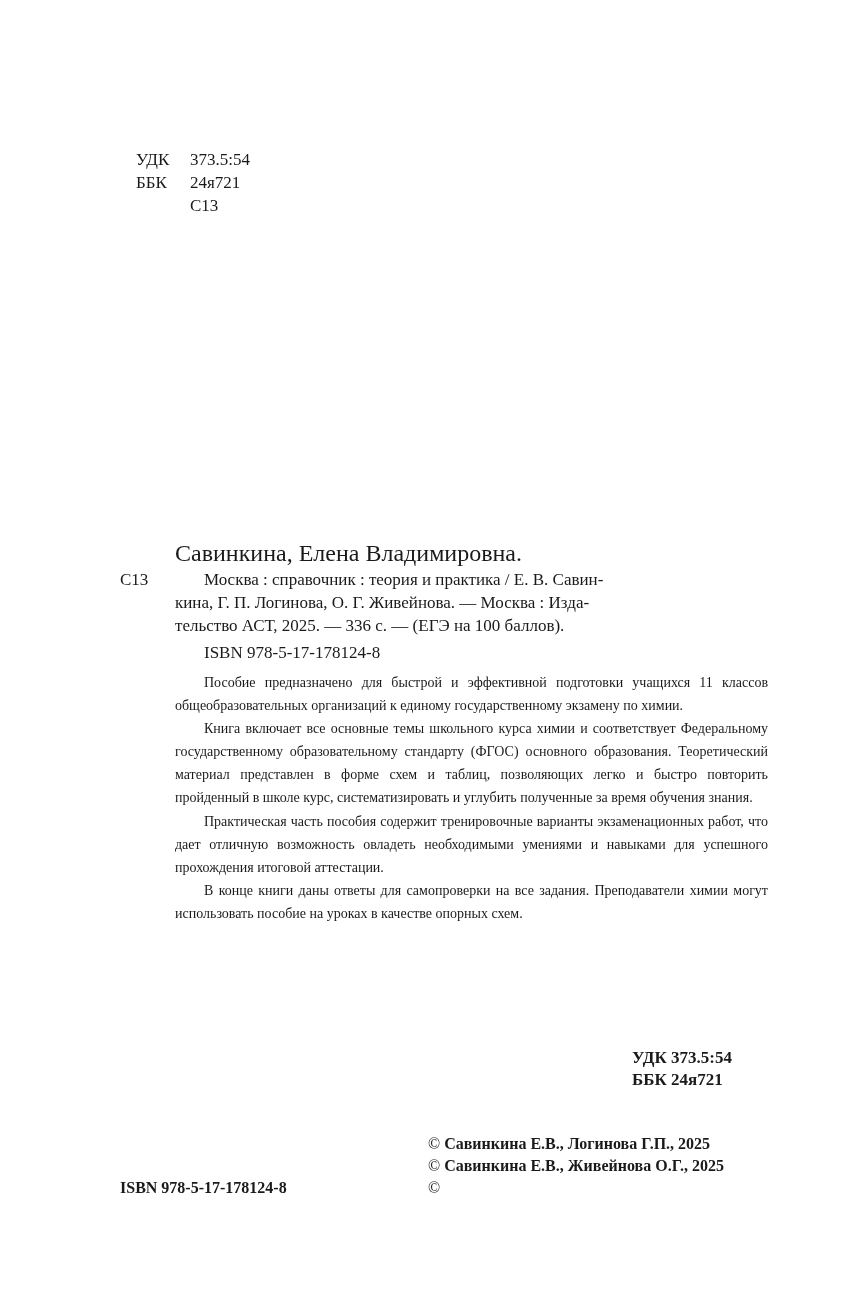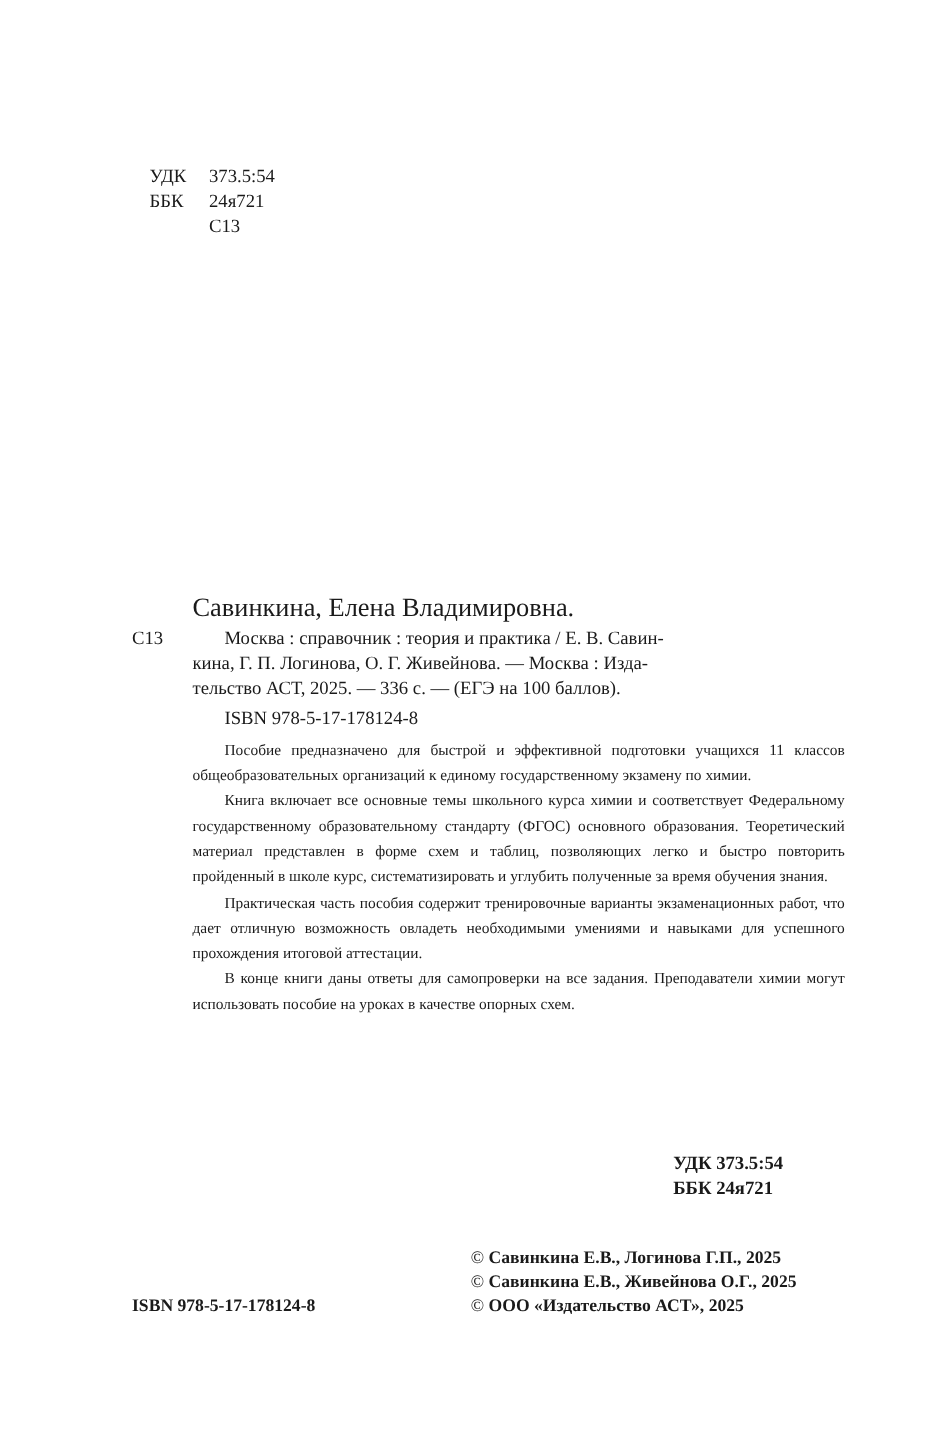--- a/index.html
+++ b/index.html
@@ -25,21 +25,21 @@
     .biblio p { margin: 0; }
     .isbn-line { left: 204px; top: 641px; font-size: 17px; line-height: 23px; }
 
     .annotation {
       left: 175px; top: 671px; width: 593px;
       font-size: 14px; line-height: 23.1px; text-align: justify;
     }
     .annotation p { margin: 0; text-indent: 29px; }
 
     .codes-right {
-      left: 612px; top: 1047px; font-size: 17px; font-weight: bold; line-height: 22px;
+      left: 632px; top: 1047px; font-size: 17px; font-weight: bold; line-height: 22px;
     }
     .isbn-bottom { left: 120px; top: 1177px; font-size: 16px; font-weight: bold; line-height: 22px; }
     .copyrights {
       left: 428px; top: 1133px; font-size: 16px; font-weight: bold; line-height: 22px;
     }
     .copyrights .c { display: flex; }
     .copyrights .sym { font-weight: normal; margin-right: 4px; }
   </style>
 </head>
 <body>
@@ -86,17 +86,16 @@
   <div class="c">
     <span class="sym">©</span>
     <span>Савинкина Е.В., Логинова Г.П., 2025</span>
   </div>
   <div class="c">
     <span class="sym">©</span>
     <span>Савинкина Е.В., Живейнова О.Г., 2025</span>
   </div>
   <div class="c">
     <span class="sym">©</span>
-    <span>ООО «Издательство АСТ», 2025</span>
   </div>
 </div>
 
 <div class="abs isbn-bottom">ISBN 978-5-17-178124-8</div>
 
 </body></html>

